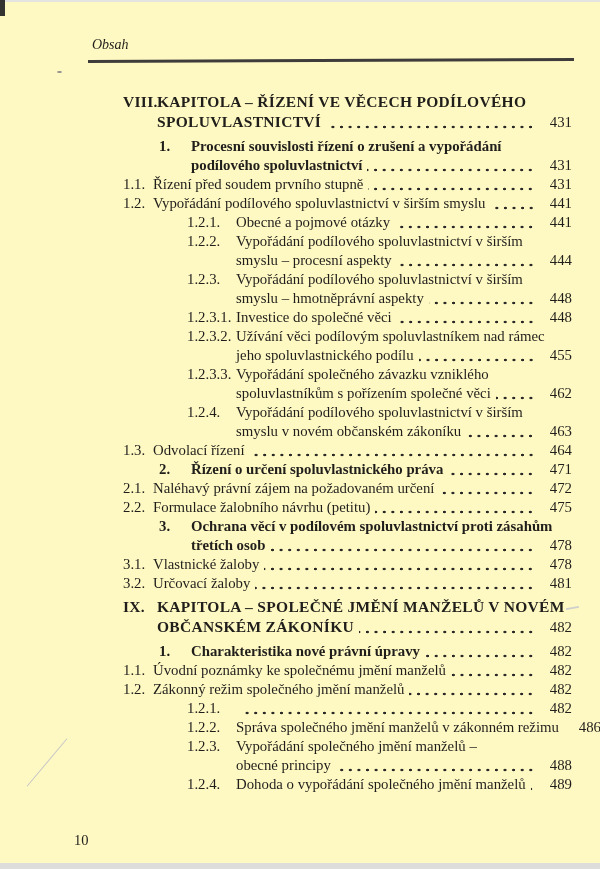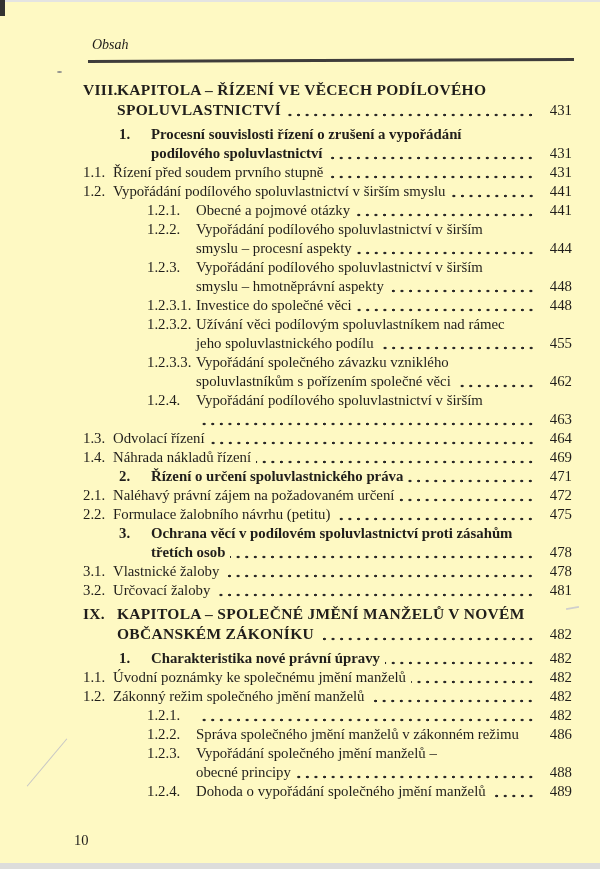--- a/index.html
+++ b/index.html
@@ -17,21 +17,21 @@
                  background:#c7c7c5; transform:rotate(-50deg); }
   .speck-a     { position:absolute; left:57px; top:71px; width:5px; height:2px;
                  background:#8f8f8d; border-radius:50%; }
   .speck-b     { position:absolute; left:566px; top:607px; width:13px; height:2px;
                  background:#cfcfcd; transform:rotate(-10deg); }
   
   .header-text { position:absolute; left:92px; top:37px; font-style:italic; font-size:14px; }
   .header-rule { position:absolute; left:88px; top:60px; width:486px; height:2.5px;
                  background:#3f3d3b; transform:rotate(-0.25deg); transform-origin:left center; }
   
-  .toc { position:absolute; top:76px; left:0; right:0; padding-right:28px; }
+  .toc { position:absolute; top:88px; left:0; right:0; padding-right:28px;padding-left:40px; }
   .row { display:flex; align-items:baseline; line-height:19px; font-size:14.8px; }
   .row .num { flex:0 0 auto; }
   .row .txt { white-space:nowrap; }
   .leader { flex:1 1 0; min-width:0; height:4px; align-self:flex-end; margin:0 3px 3px 5px; }
   .leader.dots {
     background-image:radial-gradient(circle, #2b2927 1.15px, transparent 1.6px);
     background-size:8.6px 4px; background-repeat:repeat-x; background-position:right center;
   }
   .pg { flex:0 0 34px; text-align:right; font-weight:normal; font-size:14.8px; letter-spacing:0; }
   .bold { font-weight:bold; }
@@ -141,34 +141,29 @@
       <div class="row subsub-cont">
         <span class="txt">spoluvlastníkům s pořízením společné věci</span>
         <span class="leader dots"></span>
         <span class="pg">462</span>
       </div>
       <div class="row subsub">
         <span class="num">1.2.4.</span>
         <span class="txt">Vypořádání podílového spoluvlastnictví v širším</span>
       </div>
       <div class="row subsub-cont">
+        <span class="txt">smyslu v novém občanském zákoníku</span>
         <span class="leader dots"></span>
         <span class="pg">463</span>
       </div>
       <div class="row sub">
         <span class="num">1.3.</span>
         <span class="txt">Odvolací řízení</span>
         <span class="leader dots"></span>
         <span class="pg">464</span>
-      </div>
-      <div class="row sub">
-        <span class="num">1.4.</span>
-        <span class="txt">Náhrada nákladů řízení</span>
-        <span class="leader dots"></span>
-        <span class="pg">469</span>
       </div>
       <div class="row sec bold">
         <span class="num">2.</span>
         <span class="txt">Řízení o určení spoluvlastnického práva</span>
         <span class="leader dots"></span>
         <span class="pg">471</span>
       </div>
       <div class="row sub">
         <span class="num">2.1.</span>
         <span class="txt">Naléhavý právní zájem na požadovaném určení</span>

